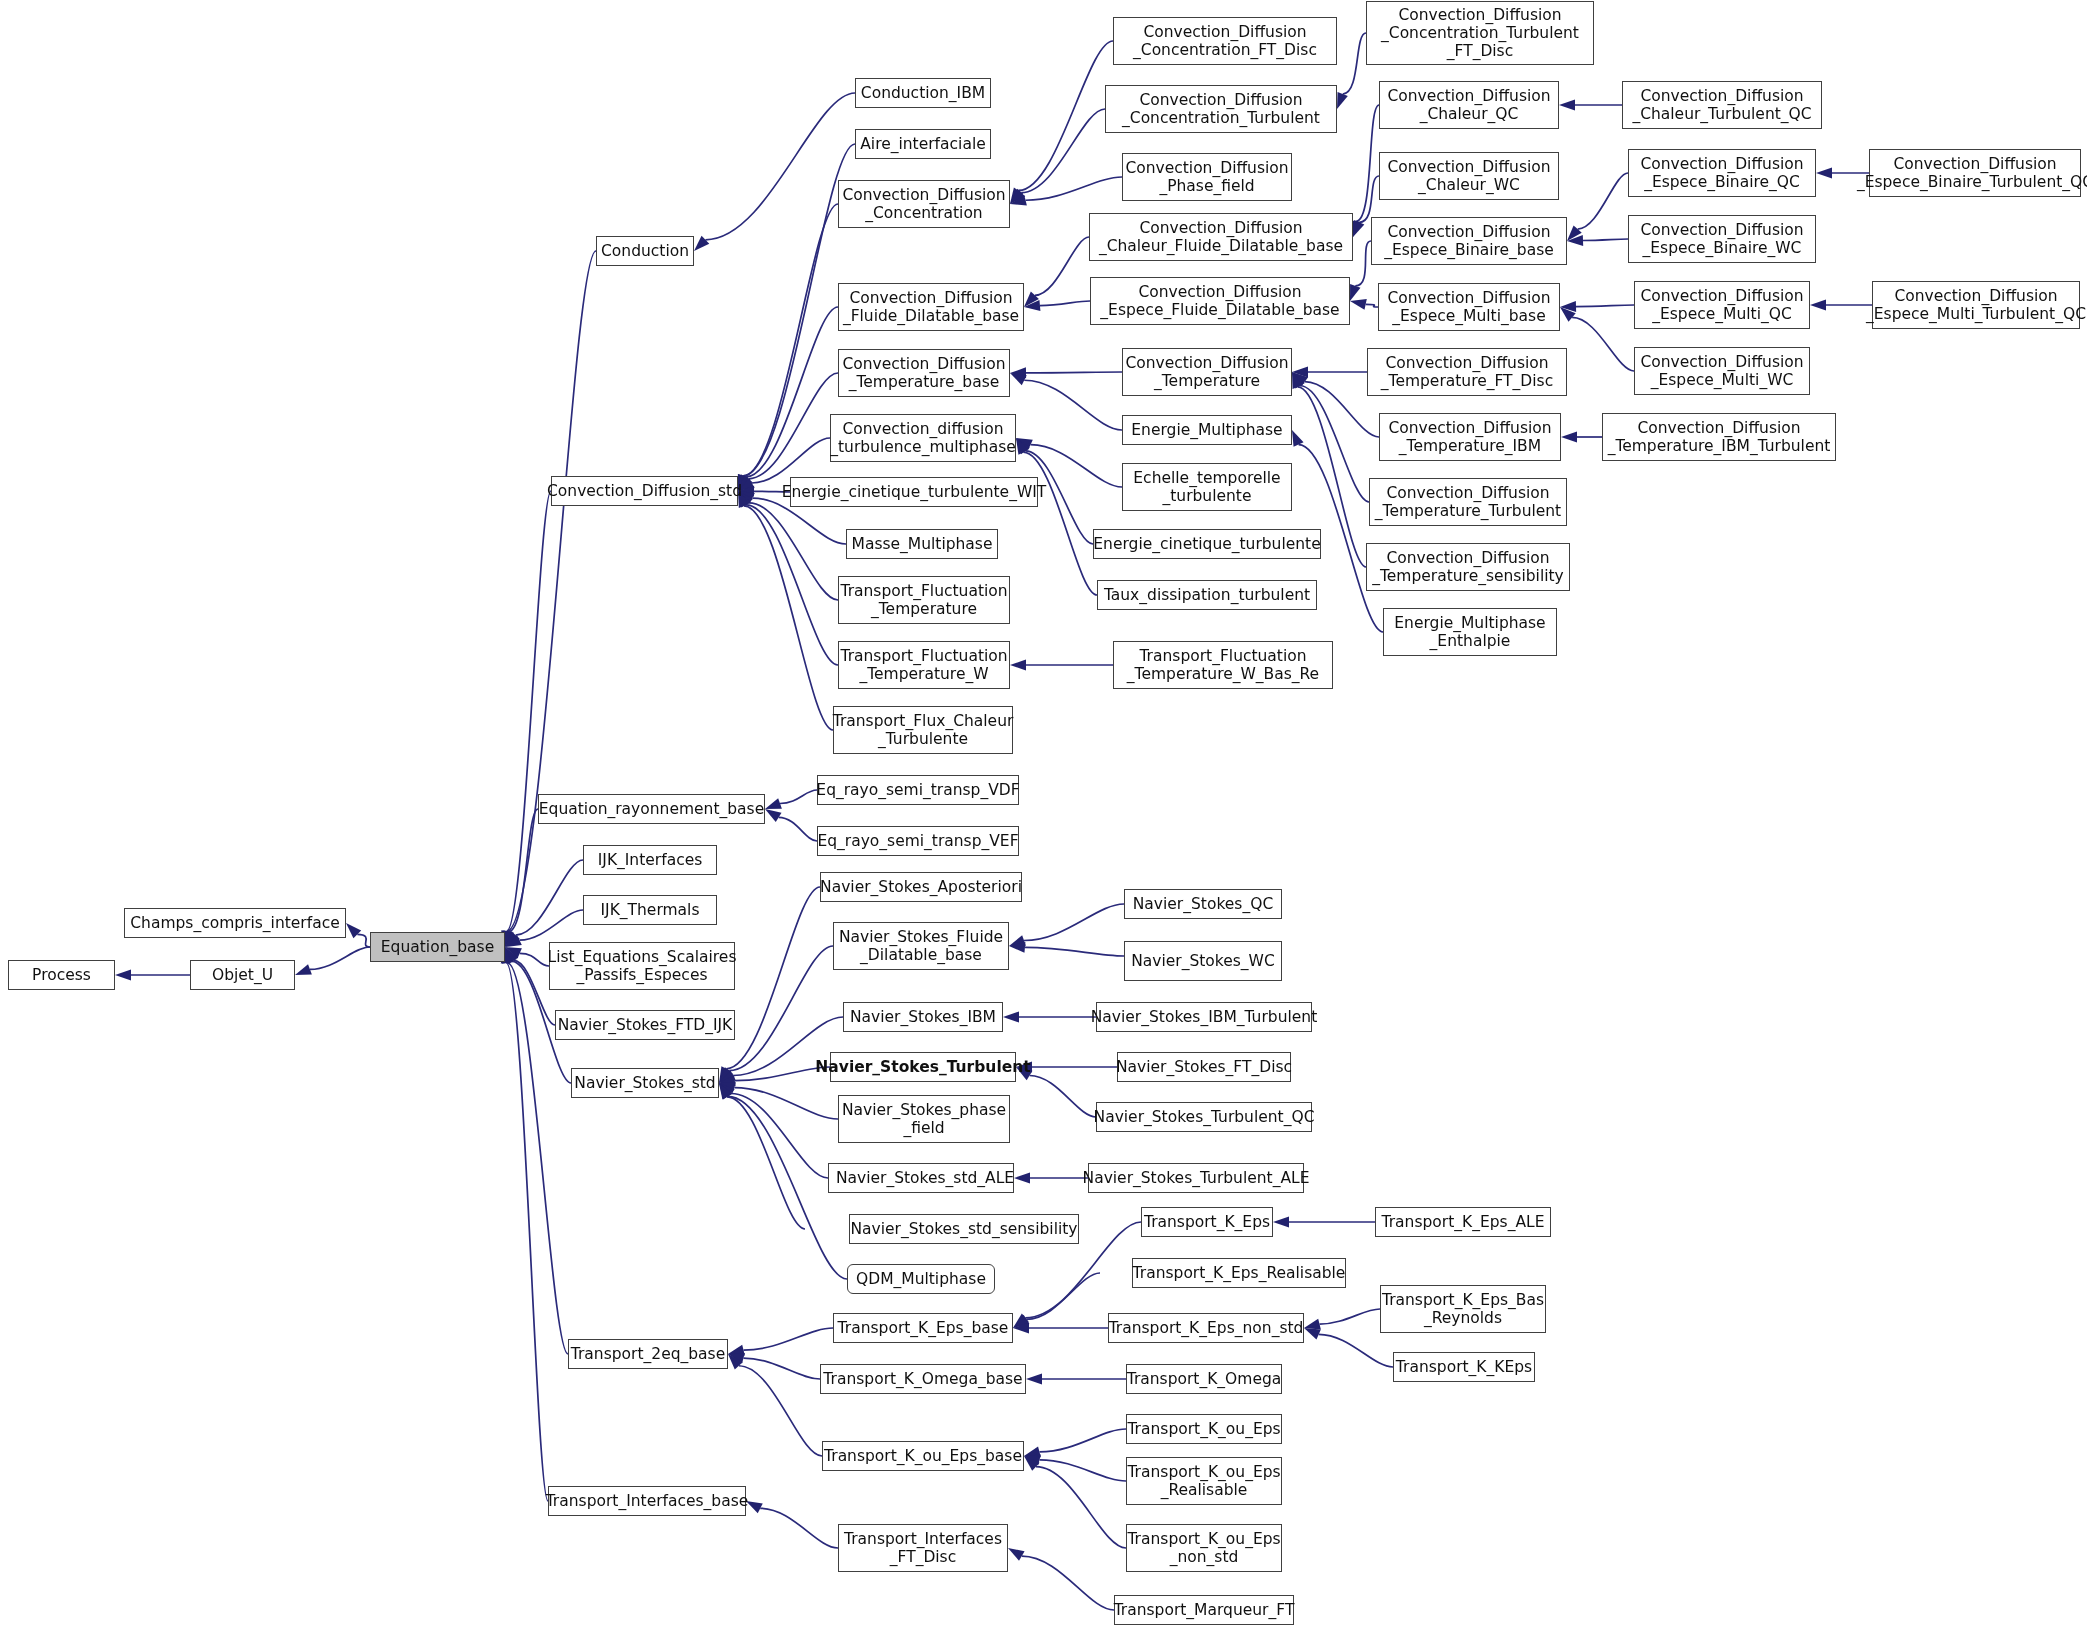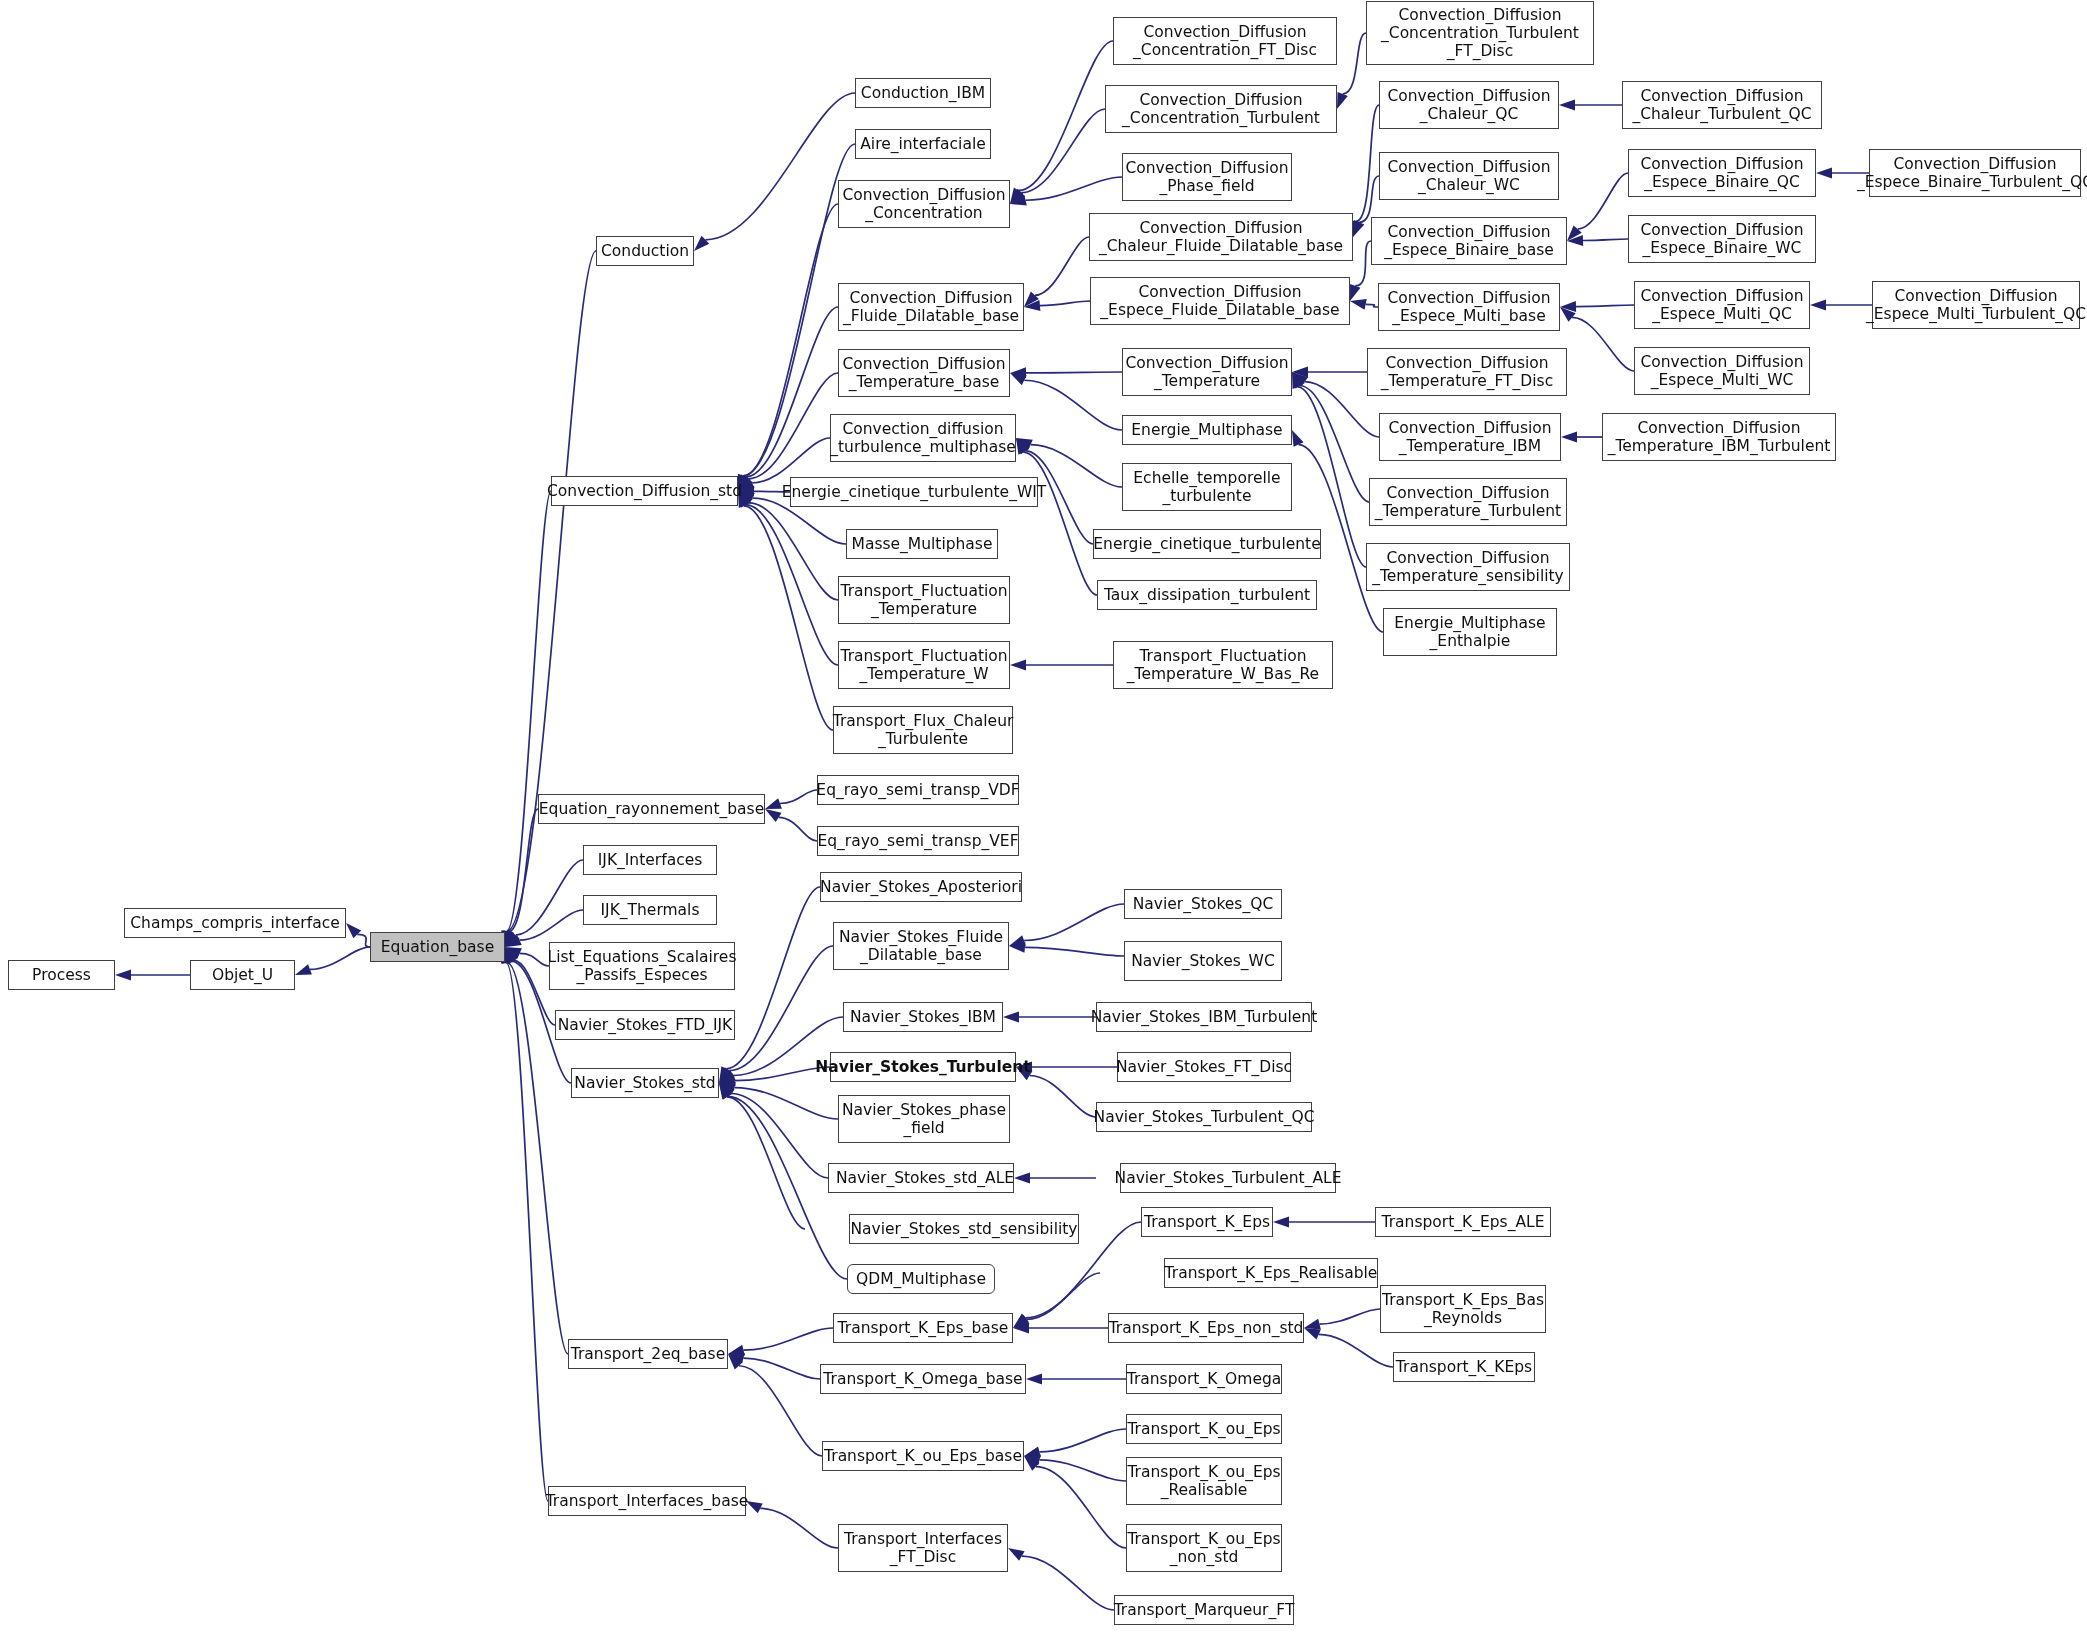--- a/index.html
+++ b/index.html
@@ -285,30 +285,30 @@
       <div class="node" style="left: 838px; top: 1095px; width: 172px; height: 48px;">Navier_Stokes_phase
 _field</div>
       <div class="node" style="left: 828px; top: 1163px; width: 186px; height: 30px; padding-left: 12px;">Navier_Stokes_std_ALE</div>
       <div class="node" style="left: 805px; top: 1214px; width: 230px; height: 30px; margin-left: 44px;">Navier_Stokes_std_sensibility</div>
       <div class="node" style="left: 847px; top: 1264px; width: 148px; height: 30px; border-radius: 6px;">QDM_Multiphase</div>
       <div class="node" style="left: 1124px; top: 889px; width: 158px; height: 30px;">Navier_Stokes_QC</div>
       <div class="node" style="left: 1124px; top: 941px; width: 158px; height: 40px;">Navier_Stokes_WC</div>
       <div class="node" style="left: 1096px; top: 1002px; width: 216px; height: 30px;">Navier_Stokes_IBM_Turbulent</div>
       <div class="node" style="left: 1117px; top: 1052px; width: 174px; height: 30px;">Navier_Stokes_FT_Disc</div>
       <div class="node" style="left: 1096px; top: 1102px; width: 216px; height: 30px;">Navier_Stokes_Turbulent_QC</div>
-      <div class="node" style="left: 1120px; top: 1163px; width: 216px; height: 30px;">Navier_Stokes_Turbulent_ALE</div>
+      <div class="node" style="left: 1088px; top: 1163px; width: 216px; height: 30px;">Navier_Stokes_Turbulent_ALE</div>
       <div class="node" style="left: 568px; top: 1339px; width: 160px; height: 30px;">Transport_2eq_base</div>
       <div class="node" style="left: 833px; top: 1313px; width: 180px; height: 30px;">Transport_K_Eps_base</div>
       <div class="node" style="left: 820px; top: 1364px; width: 206px; height: 30px;">Transport_K_Omega_base</div>
       <div class="node" style="left: 822px; top: 1441px; width: 202px; height: 30px;">Transport_K_ou_Eps_base</div>
       <div class="node" style="left: 548px; top: 1486px; width: 198px; height: 30px;">Transport_Interfaces_base</div>
       <div class="node" style="left: 838px; top: 1524px; width: 170px; height: 48px;">Transport_Interfaces
 _FT_Disc</div>
       <div class="node" style="left: 1141px; top: 1207px; width: 132px; height: 30px;">Transport_K_Eps</div>
-      <div class="node" style="left: 1164px; top: 1258px; width: 214px; height: 30px;">Transport_K_Eps_Realisable</div>
+      <div class="node" style="left: 1132px; top: 1258px; width: 214px; height: 30px;">Transport_K_Eps_Realisable</div>
       <div class="node" style="left: 1108px; top: 1313px; width: 196px; height: 30px;">Transport_K_Eps_non_std</div>
       <div class="node" style="left: 1126px; top: 1364px; width: 156px; height: 30px;">Transport_K_Omega</div>
       <div class="node" style="left: 1126px; top: 1414px; width: 156px; height: 30px;">Transport_K_ou_Eps</div>
       <div class="node" style="left: 1126px; top: 1457px; width: 156px; height: 48px;">Transport_K_ou_Eps
 _Realisable</div>
       <div class="node" style="left: 1126px; top: 1524px; width: 156px; height: 48px;">Transport_K_ou_Eps
 _non_std</div>
       <div class="node" style="left: 1114px; top: 1595px; width: 180px; height: 30px;">Transport_Marqueur_FT</div>
       <div class="node" style="left: 1375px; top: 1207px; width: 176px; height: 30px;">Transport_K_Eps_ALE</div>
       <div class="node" style="left: 1380px; top: 1285px; width: 166px; height: 48px;">Transport_K_Eps_Bas

